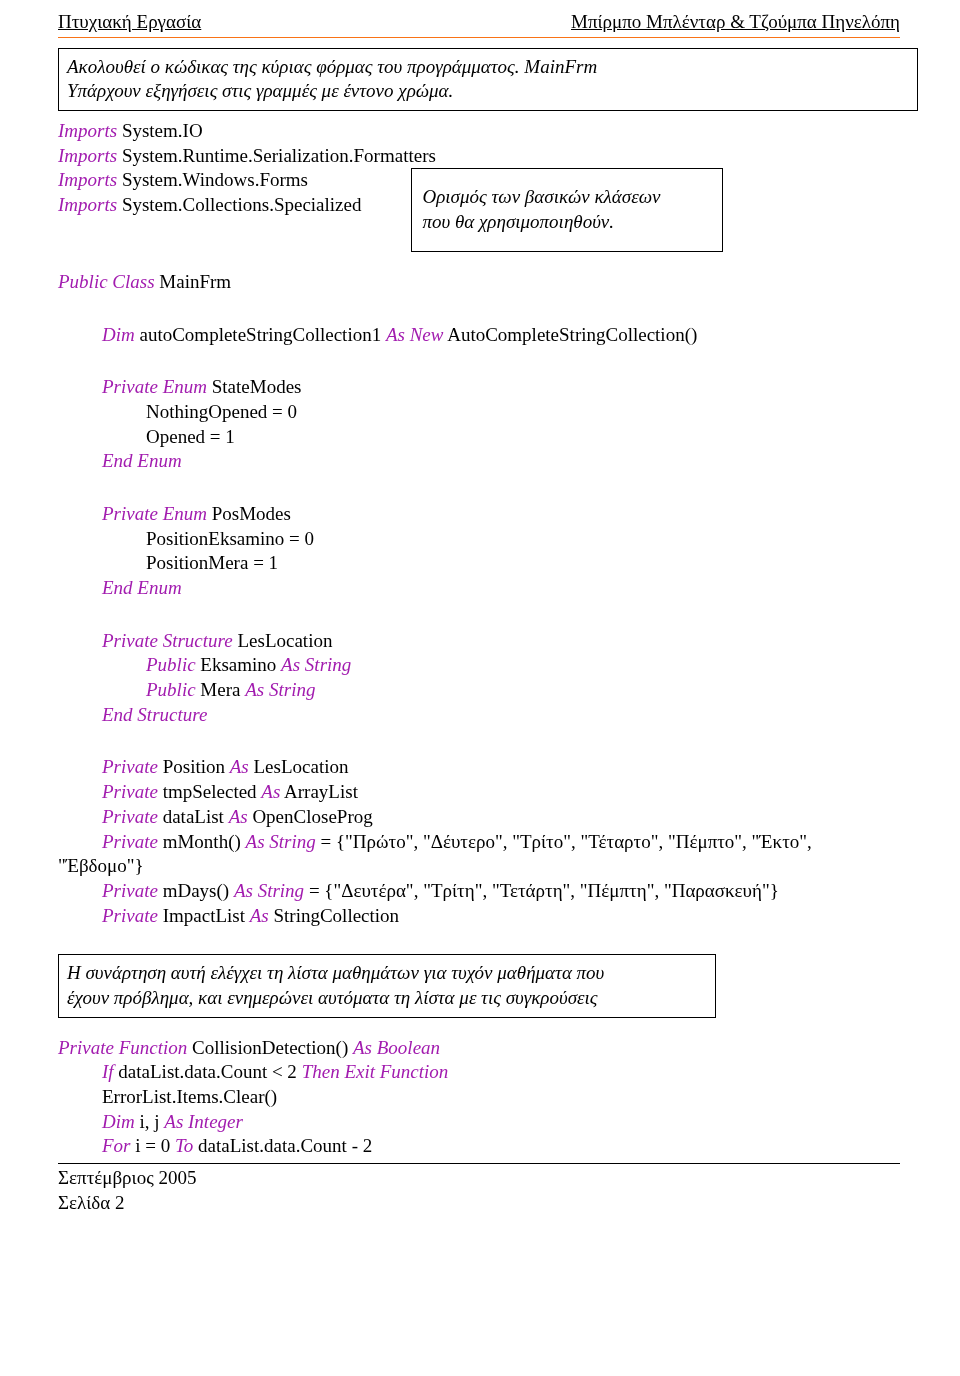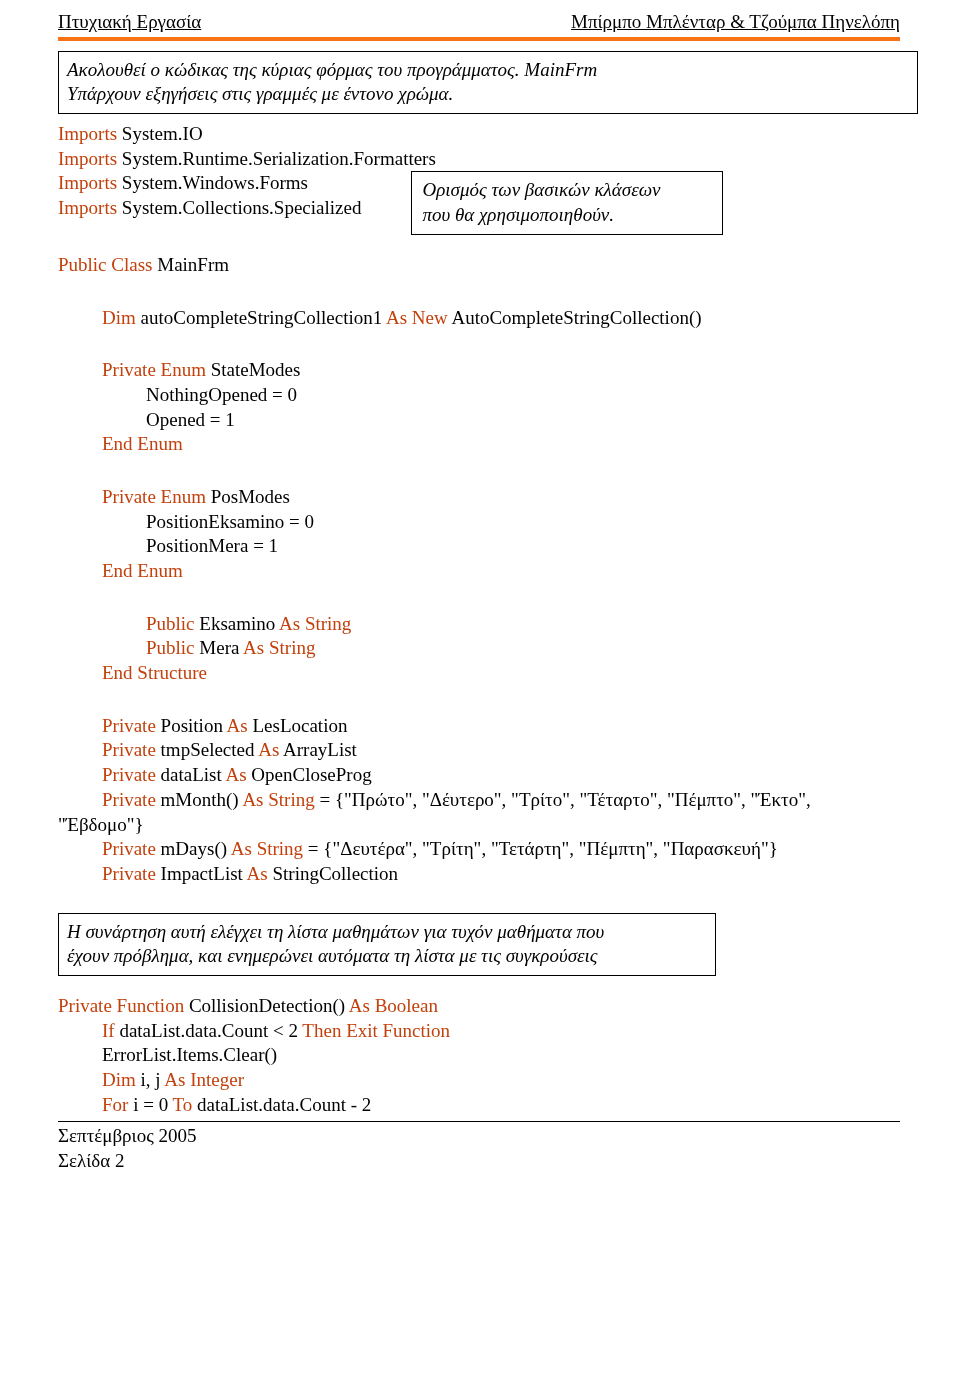--- a/index.html
+++ b/index.html
@@ -13,49 +13,49 @@
     line-height: 1.3;
   }
   .page {
     width: 960px;
     box-sizing: border-box;
     padding: 10px 60px 0 58px;
   }
   .header-row {
     display: flex;
     justify-content: space-between;
-    border-bottom: 4px solid #f97316;
+    border-bottom: 1px solid #f97316;
     padding-bottom: 2px;
     margin-bottom: 10px;
   }
   .header-left, .header-right {
     font-size: 19px;
   }
   .u { text-decoration: underline; }
   .box {
     border: 1px solid #000;
     padding: 6px 8px;
     margin: 6px 0 0 0;
   }
   .box-intro {
     width: 100%;
   }
   .italic { font-style: italic; }
-  .blue { color: #c2410c; }
+  .blue { color: #a21caf; font-style: italic; }
   .code-block {
     margin-top: 8px;
   }
   .row-inline {
     display: flex;
     align-items: flex-start;
     gap: 50px;
   }
   .side-box {
     border: 1px solid #000;
-    padding: 6px 10px;
+    padding: 16px 10px;
     font-style: italic;
     width: 290px;
   }
   .indent { padding-left: 44px; }
   .indent2 { padding-left: 88px; }
   .section-gap { height: 28px; }
   .footer-row {
     display: flex;
     justify-content: space-between;
     border-top: 1px solid #000;
@@ -160,20 +160,27 @@
     <span class="blue">Enum</span>
     <span> </span>
     <span>PosModes</span>
   </div>
   <div class="indent2">PositionEksamino = 0</div>
   <div class="indent2">PositionMera = 1</div>
   <div class="indent blue">End Enum</div>
 
   <div class="section-gap"></div>
 
+  <div class="indent">
+    <span class="blue">Private</span>
+    <span> </span>
+    <span class="blue">Structure</span>
+    <span> </span>
+    <span>LesLocation</span>
+  </div>
   <div class="indent2">
     <span class="blue">Public</span>
     <span> </span>
     <span>Eksamino</span>
     <span> </span>
     <span class="blue">As</span>
     <span> </span>
     <span class="blue">String</span>
   </div>
   <div class="indent2">

